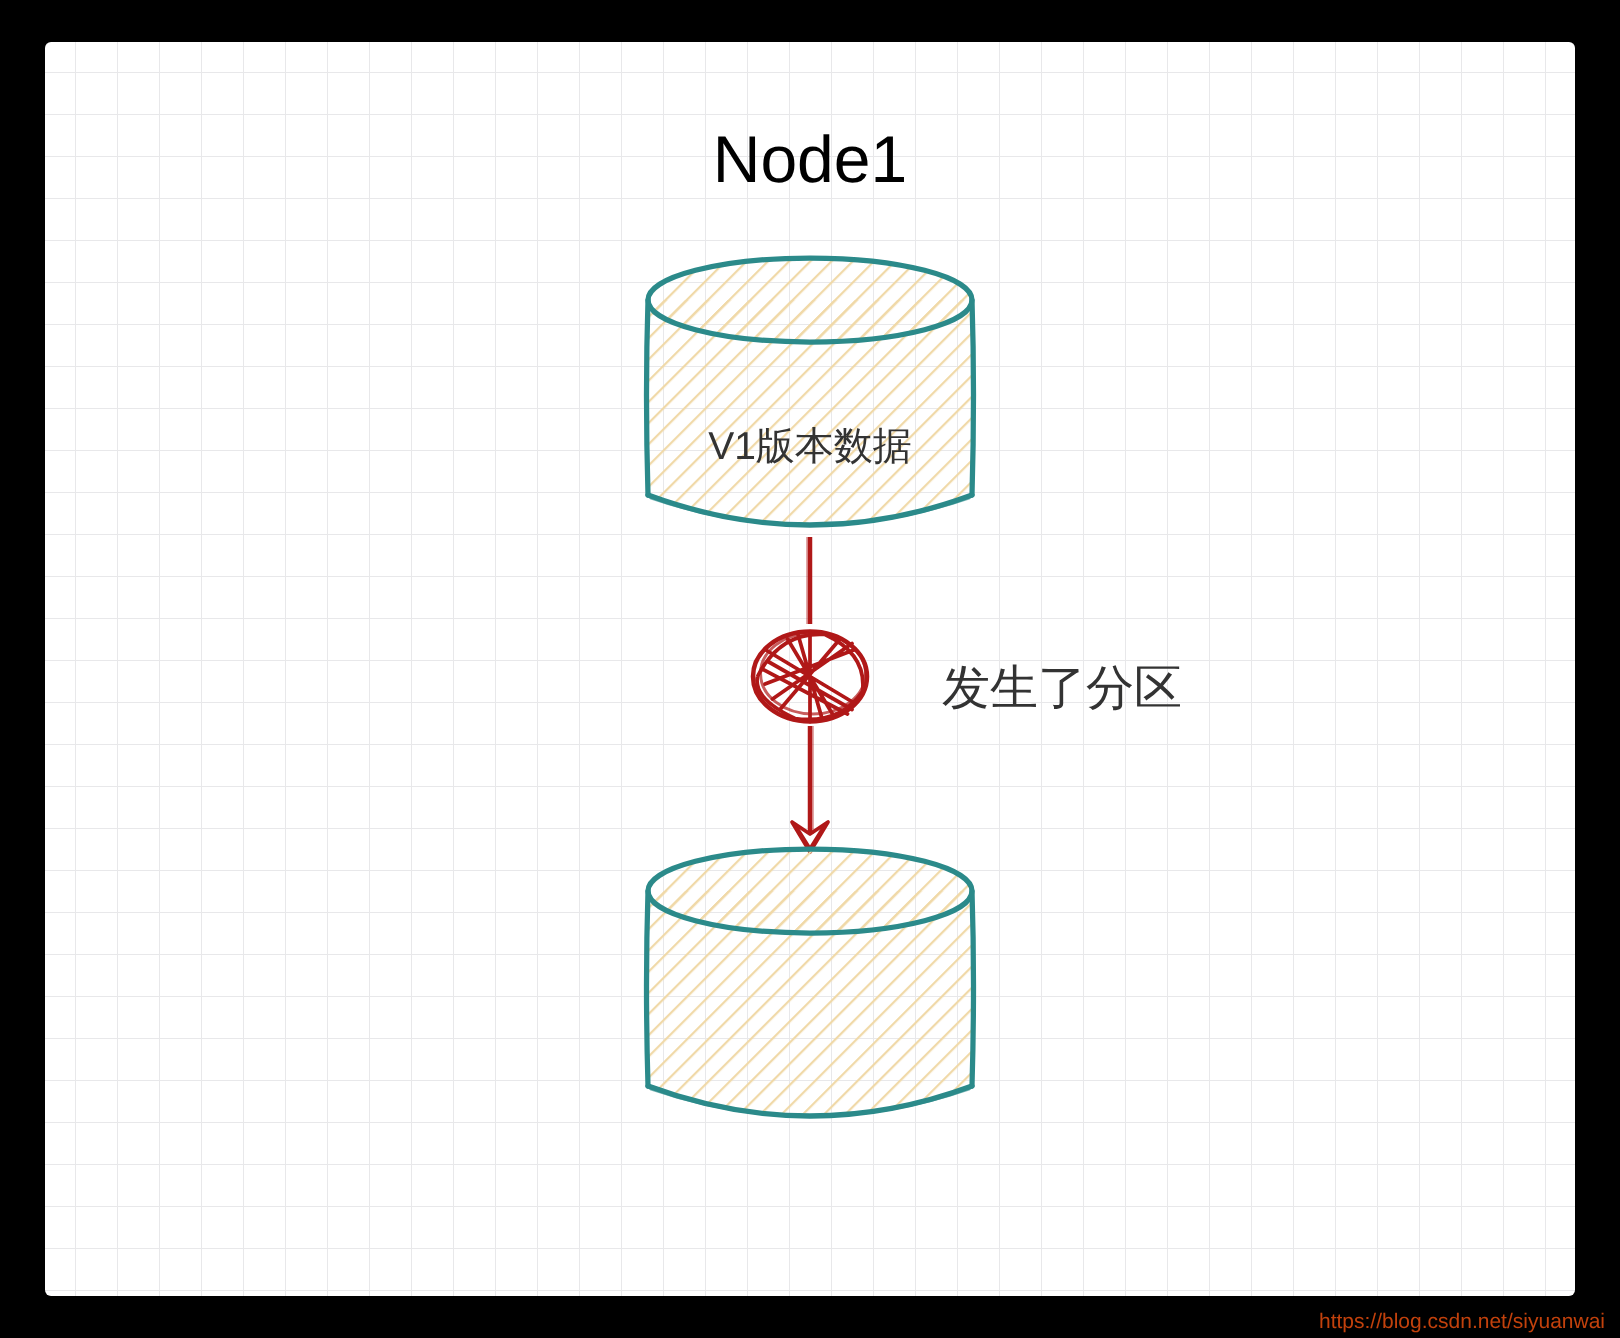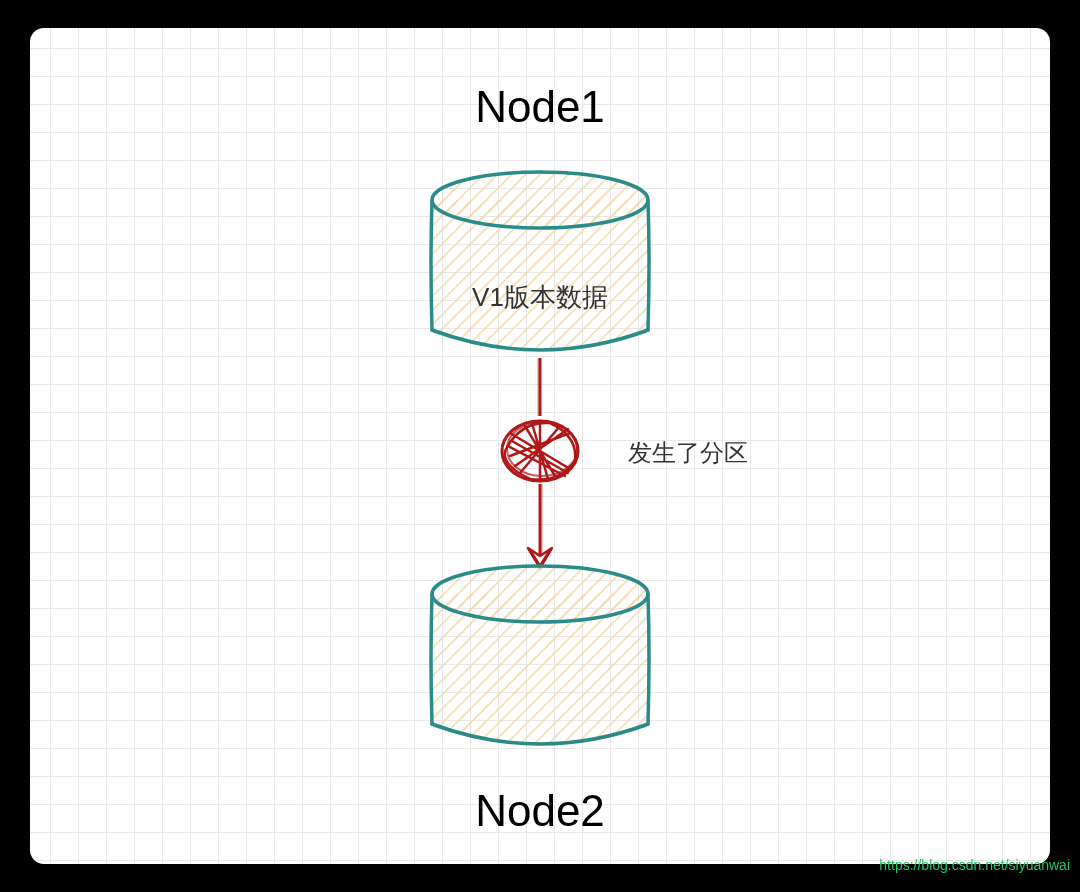--- a/index.html
+++ b/index.html
@@ -10,21 +10,21 @@
       display: flex;
       align-items: center;
       justify-content: center;
       font-family: "Helvetica Neue", Arial, "PingFang SC", "Microsoft YaHei", sans-serif;
       position: relative;
     }
     .canvas {
       width: 1020px;
       height: 836px;
       background: #fff;
-      border-radius: 14px;
+      border-radius: 4px;
       position: relative;
       overflow: hidden;
       background-image:
         linear-gradient(to right, #e8e8ea 1px, transparent 1px),
         linear-gradient(to bottom, #e8e8ea 1px, transparent 1px);
       background-size: 28px 28px;
       background-position: -8px -8px;
     }
     .title {
       position: absolute;
@@ -59,30 +59,30 @@
       color: #333;
       white-space: nowrap;
       font-weight: 400;
     }
     .cyl-label-top { top: 252px; text-align: right; }
     .cyl-label-bottom { top: 650px; }
     .partition-label {
       position: absolute;
       left: 598px;
       top: 409px;
-      font-size: 24px;
+      font-size: 32px;
       color: #333;
       font-weight: 400;
     }
     .watermark {
       position: absolute;
       right: 10px;
-      bottom: 19px;
+      bottom: 4px;
       font-size: 14px;
-      color: #22c55e;
+      color: #c2410c;
       font-family: Arial, sans-serif;
     }
     .arrow-area {
       position: absolute;
       left: 50%;
       transform: translateX(-50%);
       top: 328px;
     }
   </style>
 </head>
@@ -145,17 +145,16 @@
       </defs>
       <path d="M 22 38 L 22 168 Q 130 205 238 168 L 238 38" fill="url(#hatch2)" stroke="none"></path>
       <ellipse cx="130" cy="38" rx="108" ry="28" fill="url(#hatch2)" stroke="#2b8a8a" stroke-width="3.5" stroke-linecap="round"></ellipse>
       <path d="M 22 38 Q 20 100 22 168" fill="none" stroke="#2b8a8a" stroke-width="3.5" stroke-linecap="round"></path>
       <path d="M 238 38 Q 240 100 238 168" fill="none" stroke="#2b8a8a" stroke-width="3.5" stroke-linecap="round"></path>
       <path d="M 22 168 Q 130 208 238 168" fill="none" stroke="#2b8a8a" stroke-width="3.5" stroke-linecap="round"></path>
       <path d="M 24 170 Q 130 206 236 170" fill="none" stroke="#2b8a8a" stroke-width="2" stroke-linecap="round" opacity="0.6"></path>
     </svg>
   </div>
 
-  <div class="footer-title">Node2</div>
 
 </div>
 
 <div class="watermark">https://blog.csdn.net/siyuanwai</div>
 
 </body></html>

